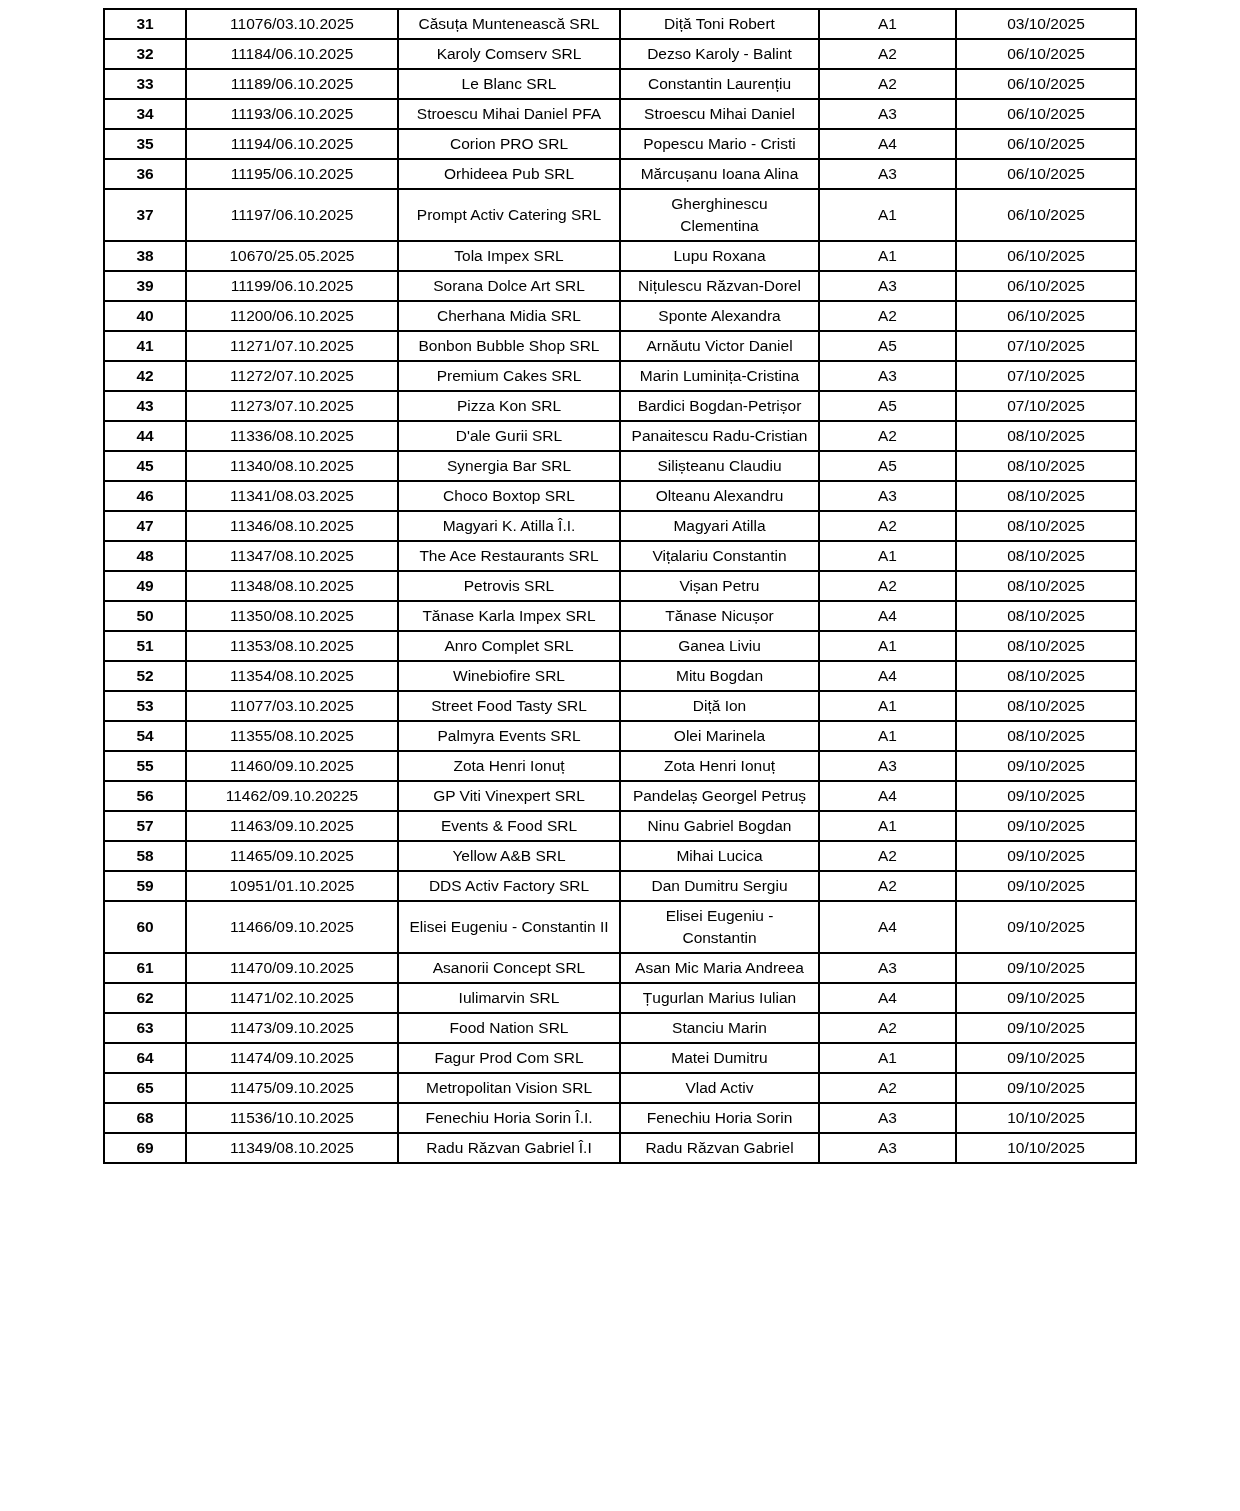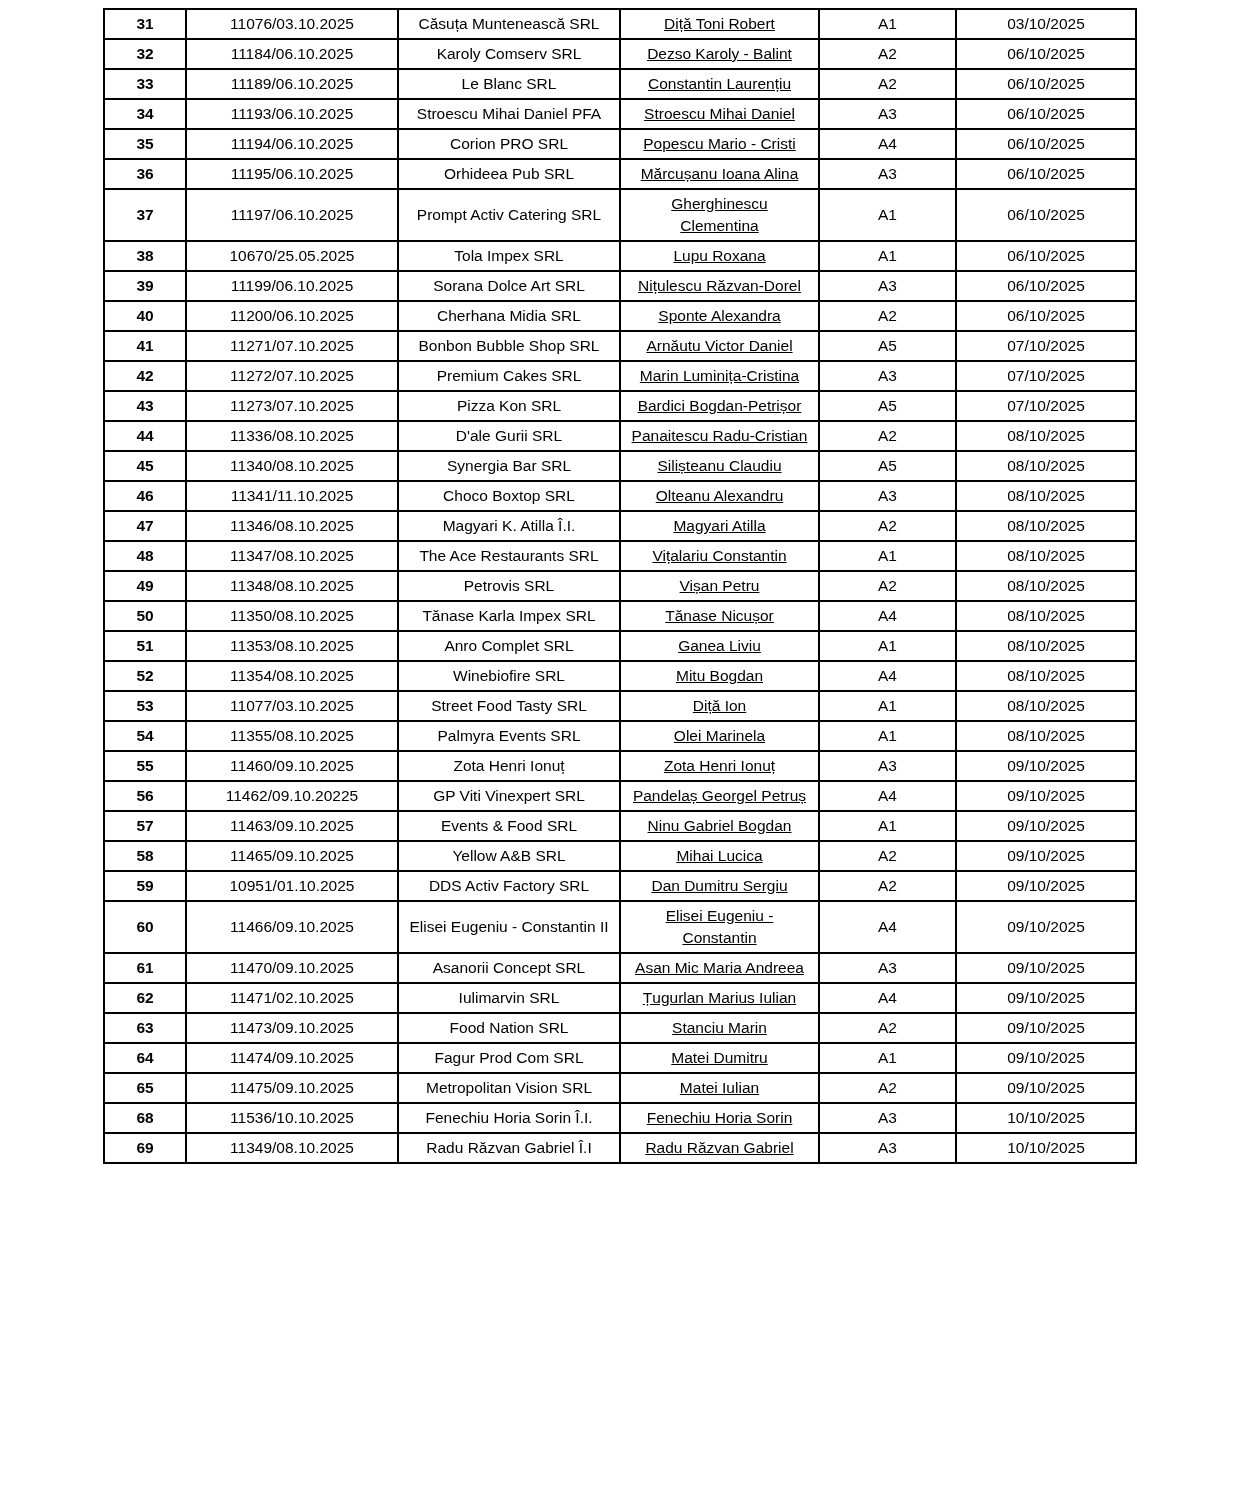--- a/index.html
+++ b/index.html
@@ -40,21 +40,20 @@
     margin-top: 40px;
   }
   td.c-reg {
     padding: 3px 8px;
   }
   td.c-company {
     padding: 3px 25px;
   }
   td.c-person {
     padding: 3px 20px;
-    text-decoration: underline;
   }
   td.c-code {
     padding: 3px 6px;
   }
   td.c-date {
     padding: 3px 8px;
   }
 </style>
 </head>
 <body>
@@ -185,21 +184,21 @@
         <tr>
           <td class="c-no">45</td>
           <td class="c-reg">11340/08.10.2025</td>
           <td class="c-company">Synergia Bar SRL</td>
           <td class="c-person">Silișteanu Claudiu</td>
           <td class="c-code">A5</td>
           <td class="c-date">08/10/2025</td>
         </tr>
         <tr>
           <td class="c-no">46</td>
-          <td class="c-reg">11341/11.10.2025</td>
+          <td class="c-reg">11341/08.03.2025</td>
           <td class="c-company">Choco Boxtop SRL</td>
           <td class="c-person">Olteanu Alexandru</td>
           <td class="c-code">A3</td>
           <td class="c-date">08/10/2025</td>
         </tr>
         <tr>
           <td class="c-no">47</td>
           <td class="c-reg">11346/08.10.2025</td>
           <td class="c-company">Magyari K. Atilla Î.I.</td>
           <td class="c-person">Magyari Atilla</td>
@@ -339,21 +338,21 @@
           <td class="c-reg">11474/09.10.2025</td>
           <td class="c-company">Fagur Prod Com SRL</td>
           <td class="c-person">Matei Dumitru</td>
           <td class="c-code">A1</td>
           <td class="c-date">09/10/2025</td>
         </tr>
         <tr>
           <td class="c-no">65</td>
           <td class="c-reg">11475/09.10.2025</td>
           <td class="c-company">Metropolitan Vision SRL</td>
-          <td class="c-person">Matei Iulian</td>
+          <td class="c-person">Vlad Activ</td>
           <td class="c-code">A2</td>
           <td class="c-date">09/10/2025</td>
         </tr>
         <tr>
           <td class="c-no">68</td>
           <td class="c-reg">11536/10.10.2025</td>
           <td class="c-company">Fenechiu Horia Sorin Î.I.</td>
           <td class="c-person">Fenechiu Horia Sorin</td>
           <td class="c-code">A3</td>
           <td class="c-date">10/10/2025</td>

